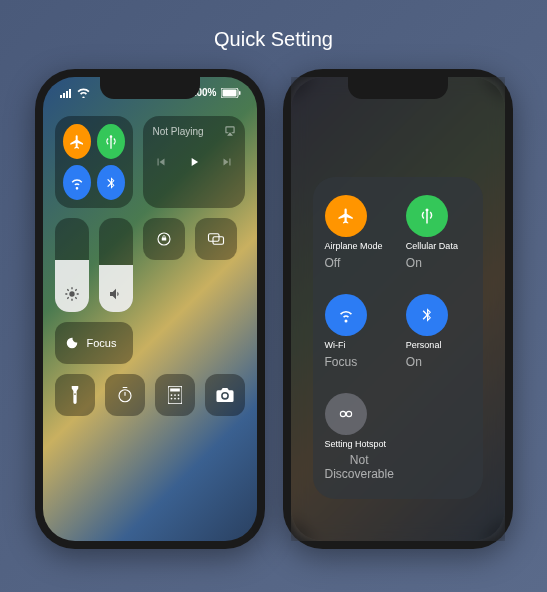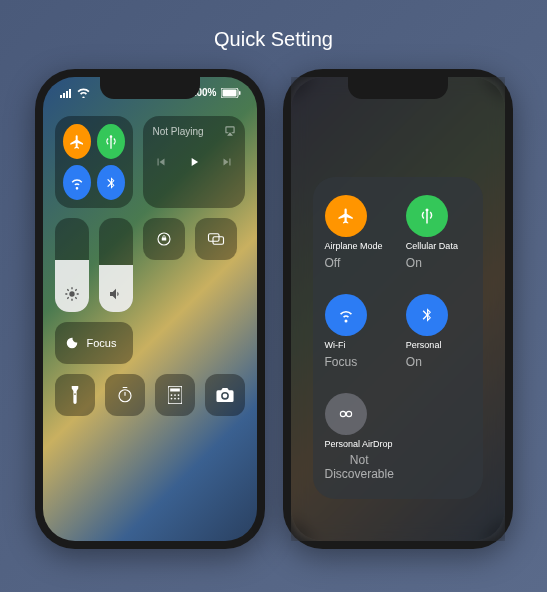--- a/index.html
+++ b/index.html
@@ -435,19 +435,19 @@
           <div class="exp-label">Personal</div>
           <div class="exp-sublabel">On</div>
         </div>
         <div class="exp-item">
           <div class="exp-circle exp-gray">
             <svg width="18" height="18" viewBox="0 0 24 24">
                 <circle cx="8" cy="12" r="3.5" fill="none" stroke="#fff" stroke-width="1.5"></circle>
                 <circle cx="16" cy="12" r="3.5" fill="none" stroke="#fff" stroke-width="1.5"></circle>
               </svg>
           </div>
-          <div class="exp-label">Personal AirDrop</div>
+          <div class="exp-label">Setting Hotspot</div>
           <div class="exp-sublabel">Not Discoverable</div>
         </div>
       </div>
     </div>
   </div>
 </div>
 
 </body></html>

